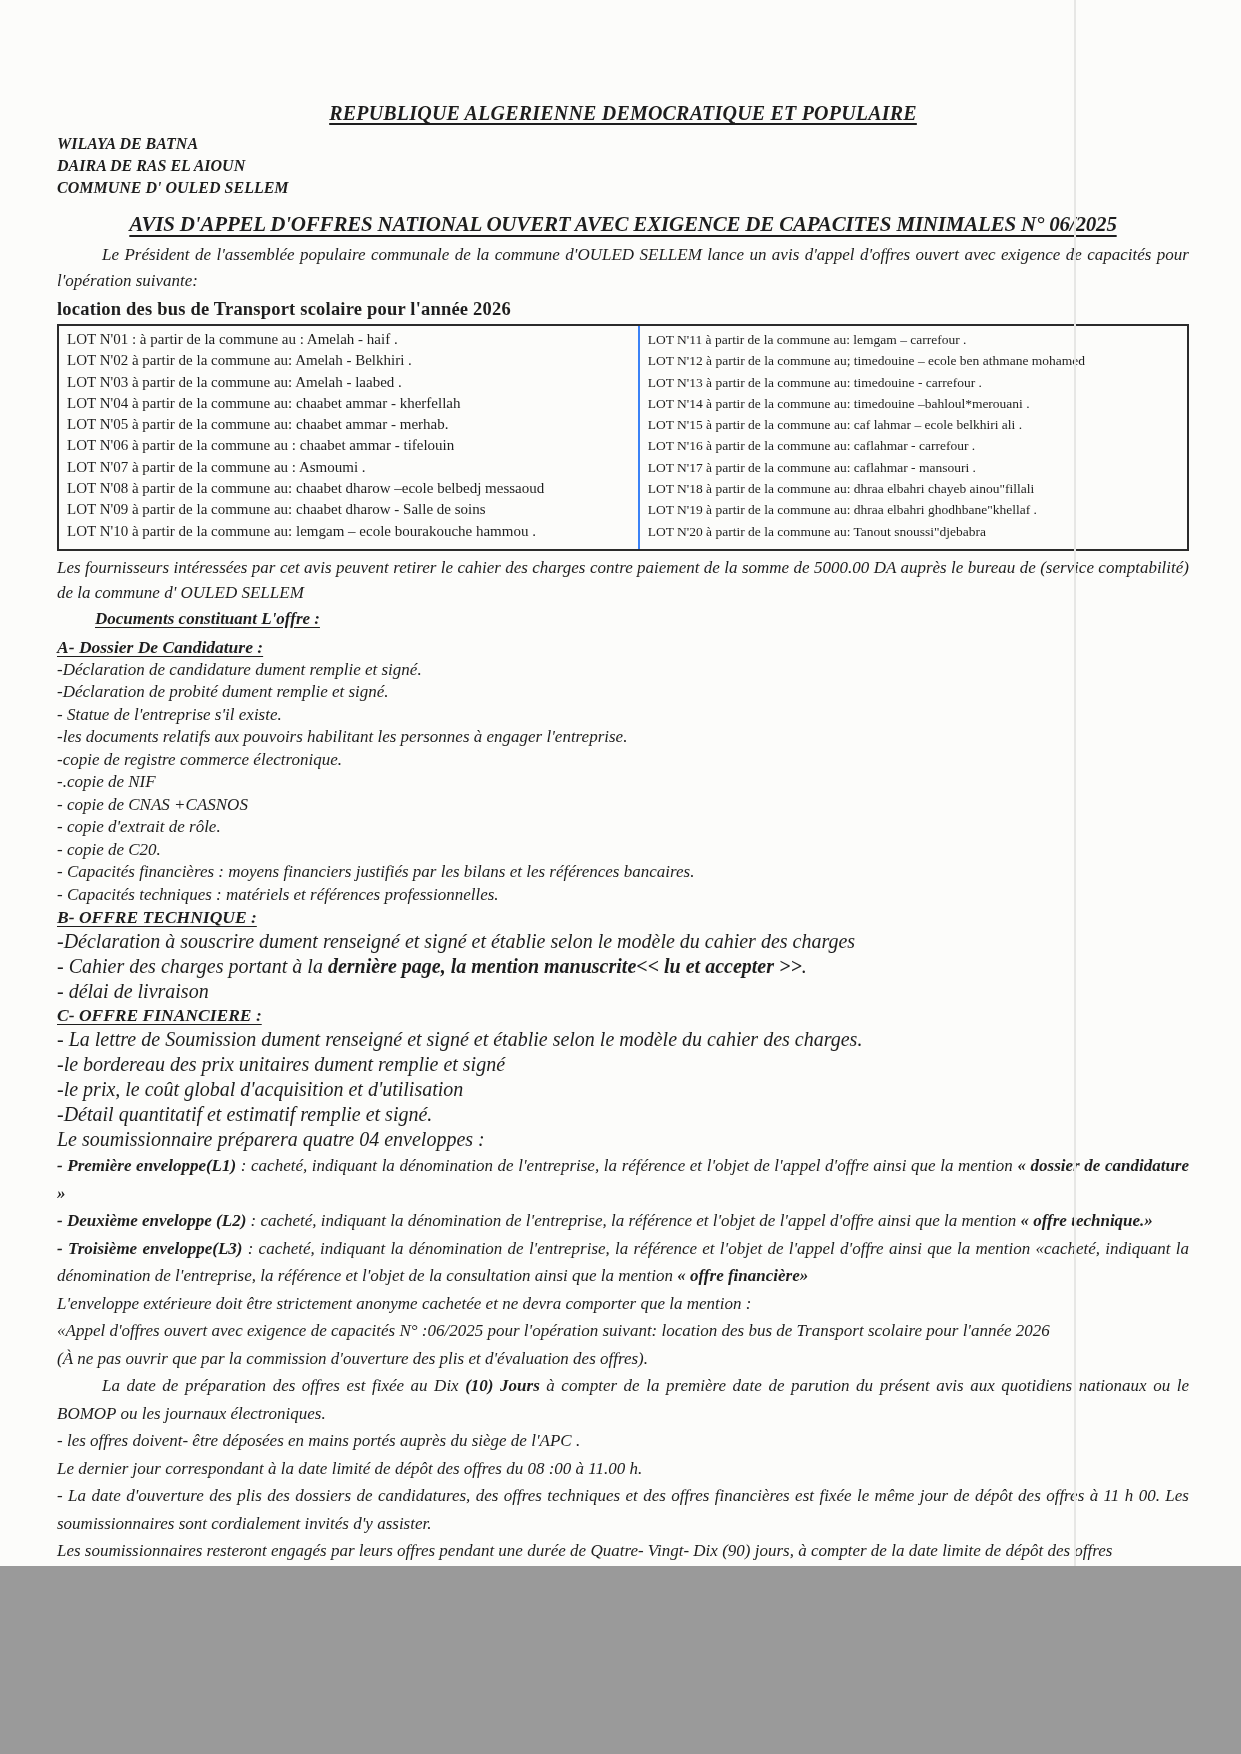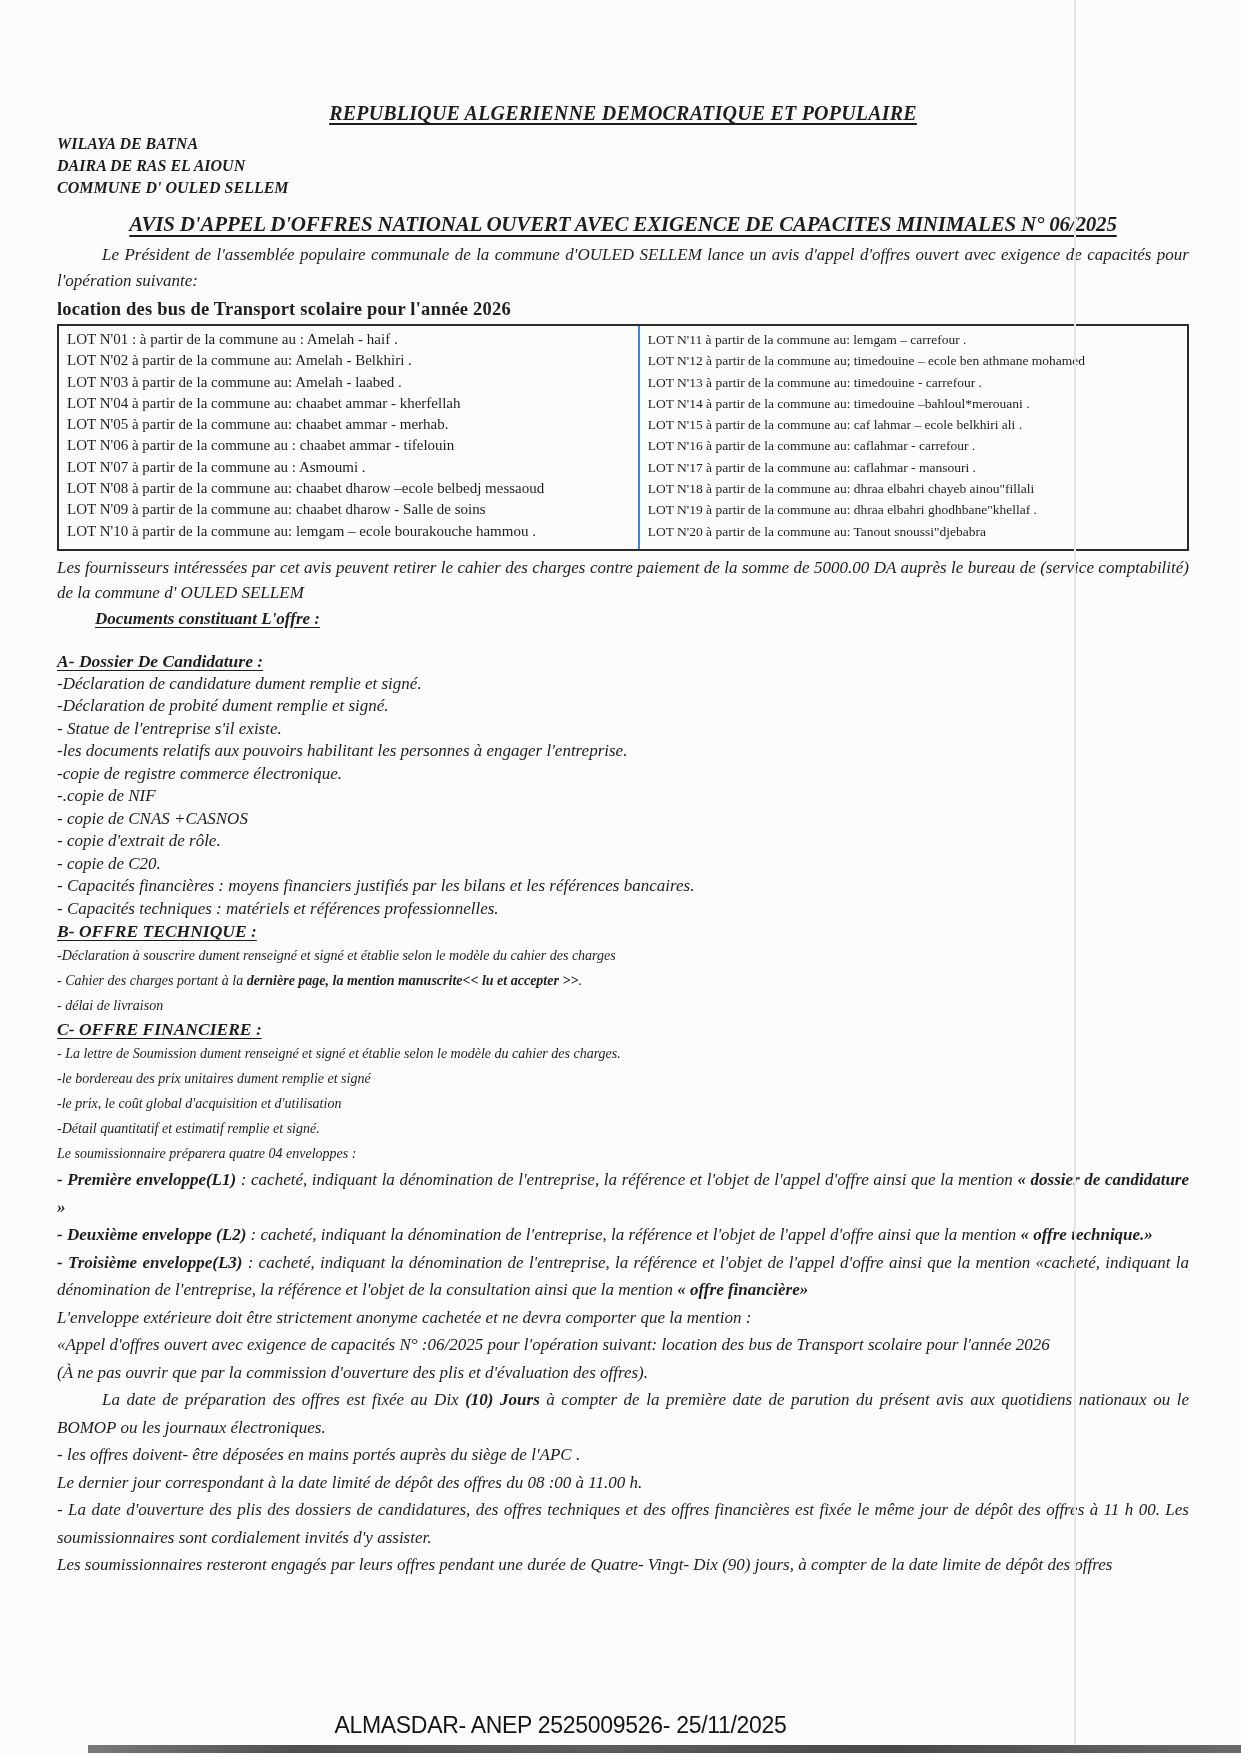--- a/index.html
+++ b/index.html
@@ -1,18 +1,18 @@
 <!DOCTYPE html>
 <html><head>
 <meta charset="utf-8">
 <style>
   * { margin:0; padding:0; box-sizing:border-box; }
   html,body { background:#9a9a9a; }
   .page {
-    position:relative; width:1241px; height:1754px; margin:0 auto;
+    position:relative; width:1241px; height:1566px; margin:0 auto;
     background:#fcfcfa; overflow:hidden;
     font-family:"Liberation Serif", serif; font-style:italic; color:#1e1e1e;
     padding:0 52px 0 57px;
   }
   .scan-line { position:absolute; left:1074px; top:0; width:2px; height:100%; background:#e7e7e5; }
   .republic { padding-top:102px; text-align:center; font-weight:bold; font-size:20px;
     text-decoration:underline; text-underline-offset:3px; letter-spacing:.2px; }
   .authority { margin-top:8px; }
   .authority-line { font-weight:bold; font-size:16px; line-height:22px;
     text-underline-offset:3px; }
@@ -22,26 +22,26 @@
   .just { text-align:justify; }
   .indent { text-indent:45px; }
   .intro { margin-top:5px; }
   .operation { font-style:normal; font-weight:bold; font-size:18.5px; line-height:28px;
     margin-top:1px; letter-spacing:.2px;font-family:Liberation Serif, serif; }
   .lots-table { display:flex; border:2px solid #2b2b2b; font-style:normal; margin-top:1px; }
   .lots-col { width:51.3%; padding:3px 4px 7px 8px; font-size:15px; }
   .lots-col.right { width:48.7%; border-left:2px solid #3b82f6; font-size:13.5px; }
   .lot-row { line-height:21.3px; white-space:nowrap; overflow:hidden; }
   .retrait { margin-top:4px; line-height:25px; }
-  .docs-heading { font-weight:bold; font-size:17px; line-height:24px; margin:2px 0 19px 38px;
+  .docs-heading { font-weight:bold; font-size:17px; line-height:24px; margin:2px 0 5px 38px;
     text-decoration:underline; text-underline-offset:3px; }
   .sec-heading { font-weight:bold; font-size:17.5px; line-height:23px;
     text-decoration:underline; text-underline-offset:3px; }
   .item-a { font-size:17px; line-height:22.5px; }
-  .item-b, .item-c { font-size:14px; line-height:25px; }
+  .item-b, .item-c { font-size:20px; line-height:25px; }
   .env { line-height:27.5px; }
   .closing { line-height:27.5px; }
   .boldline { font-weight:normal; }
   .footer { position:absolute; left:0; right:0; top:1712px; text-align:center;
     font-family:"Liberation Sans", sans-serif; font-style:normal; font-size:23px;
     letter-spacing:-0.3px; color:#141414; padding-right:120px; }
   .bottom-bar { position:absolute; left:88px; right:0; top:1745px; height:8px;
     background:linear-gradient(90deg,#7a7a7a 0%,#4f4f4f 18%,#5c5c5c 45%,#484848 70%,#6a6a6a 100%); }
   b { font-weight:bold; }
 </style>

